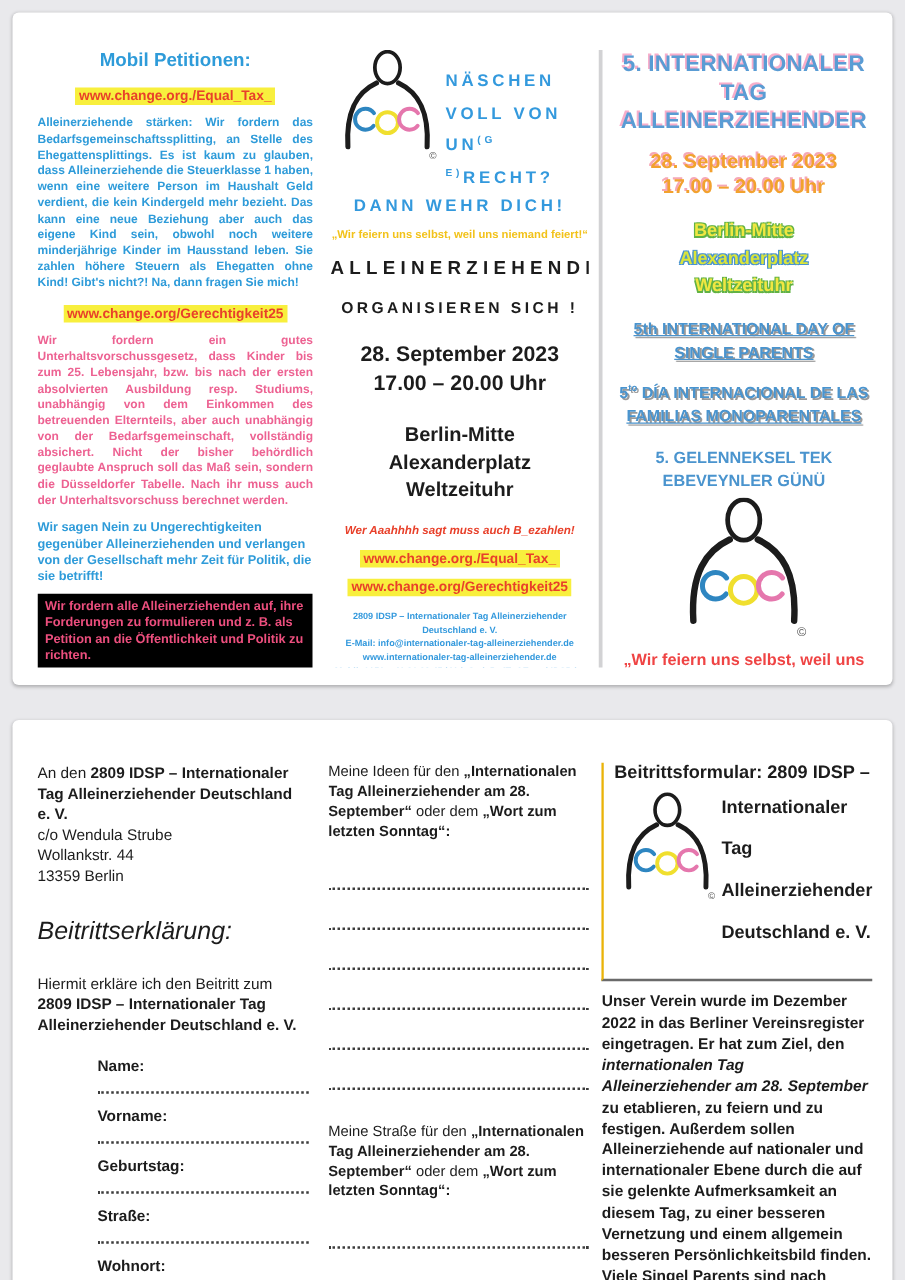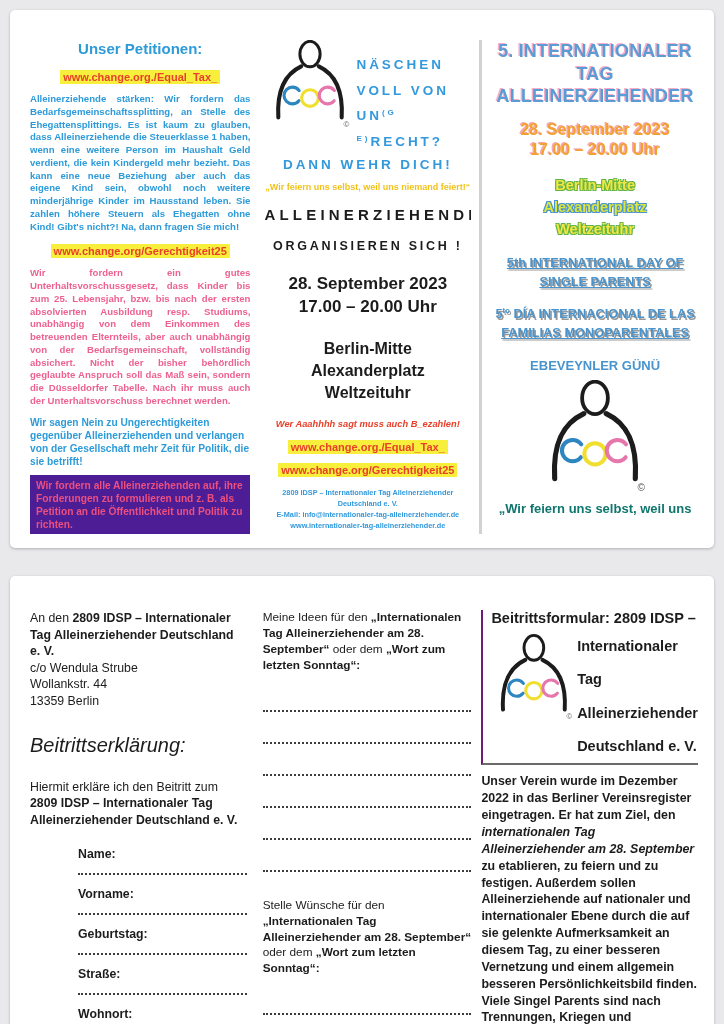--- a/index.html
+++ b/index.html
@@ -14,21 +14,21 @@
   .col { overflow:hidden; }
 
   
   .c1 { width:232px; padding-right:6px; }
   .pet-head { color:#2e9bd9; font-size:15px; font-weight:bold; text-align:center; margin-bottom:10px; }
   .hl { display:block; text-align:center; margin:6px auto 8px; }
   .hl span { background:#f8ef3d; color:#e8402a; font-weight:bold; font-size:11px; padding:1px 3px; }
   .bluep { color:#2e9bd9; font-size:9.6px; font-weight:bold; text-align:justify; line-height:1.33; margin-bottom:8px; }
   .pinkp { color:#ed6292; font-size:9.6px; font-weight:700; text-align:justify; line-height:1.33; margin:8px 0; }
   .bluestate { color:#2e9bd9; font-size:10.2px; font-weight:bold; line-height:1.3; margin:8px 0 6px; }
-  .callout { background:#4c1d95; padding:4px 6px 5px; margin-bottom:8px; }
+  .callout { background:#000000; padding:4px 6px 5px; margin-bottom:8px; }
   .callout .ctext { color:#ed4f7e; font-size:10.2px; font-weight:bold; line-height:1.3; }
   .callout .cslogan { text-align:center; color:#49a0dd; font-size:13px; font-weight:bold;
                       letter-spacing:.04em; text-shadow:1px 1px 0 #fff; margin-top:2px; }
   sup { font-size:.6em; }
 
   
   .c2 { width:212px; margin-left:8px; text-align:center; }
   .logo-row { display:flex; align-items:flex-start; }
   .logo { flex:0 0 auto; }
   .tagline { color:#3399dd; font-weight:bold; font-size:13.5px; letter-spacing:.22em;
@@ -52,41 +52,41 @@
            text-shadow:-1.5px -1.5px 0 rgba(238,95,120,.55); margin-bottom:14px; }
   .gloc { font-weight:bold; font-size:14.5px; line-height:1.5; margin-bottom:14px; }
   .gloc .g1, .gloc .g3 { color:#f0e741;
       text-shadow:-1px -1px 0 #61b244,1px -1px 0 #61b244,-1px 1px 0 #61b244,1px 1px 0 #61b244; }
   .gloc .g2 { color:#dbe53a;
       text-shadow:-1px -1px 0 #4a94ce,1px -1px 0 #4a94ce,-1px 1px 0 #4a94ce,1px 1px 0 #4a94ce; }
   .intl { color:#4a94ce; font-weight:bold; font-size:12.8px; line-height:1.45; margin-bottom:14px;
           text-shadow:1.5px 1.5px 0 rgba(70,70,70,.55);text-align:center; }
   .intl .ul { text-decoration:underline; }
   .tr-head { color:#4a94ce; font-weight:bold; font-size:13px; line-height:1.45; margin-bottom:4px; }
-  .bquote { color:#0f766e; font-weight:bold; font-size:13px; line-height:1.4; margin-top:4px; }
+  .bquote { color:#ef4444; font-weight:bold; font-size:13px; line-height:1.4; margin-top:4px; }
 
   
   .cols2 { display:flex; height:100%; padding:34px 16px 0 20px; }
   .d1 { width:230px; padding-right:10px; color:#1c1c1c; }
   .addr { font-size:12.3px; line-height:1.35; }
   .addr b { font-weight:bold; }
   .beitritt { font-size:20px; font-weight:normal; font-style:italic; margin:24px 0 22px; }
   .intro { font-size:12.3px; line-height:1.35; margin-bottom:16px; }
   .field { margin-bottom:9px;margin-left:48px; }
   .flabel { font-size:12.3px; font-weight:600; }
   .dotline { border-bottom:2px dotted #3c3c3c; height:13px; }
 
   .d2 { width:212px; margin-left:6px; color:#1c1c1c; }
   .mid-head { font-size:11.8px; line-height:1.35; margin-bottom:6px; }
   .mid-head b { font-weight:bold; }
   .wline { border-bottom:2px dotted #3c3c3c; height:32px; }
   .wishes { margin-top:26px; }
 
   .d3 { width:220px; margin-left:10px; color:#1c1c1c; }
-  .d3-head { border-left:2px solid #701a75; border-bottom:2px solid #6a6a6a; padding:0 0 0 8px; }
+  .d3-head { border-left:2px solid #eab308; border-bottom:2px solid #6a6a6a; padding:0 0 20px 8px; }
   .form-title { font-size:14.5px; font-weight:bold; margin-bottom:4px; }
   .form-logo-row { display:flex; }
   .org-lines { font-size:14.5px; font-weight:bold; line-height:2.3; text-align:left; }
   .verein { font-size:12.4px; font-weight:bold; line-height:1.36; margin-top:8px; text-align:left; }
   .verein i { font-style:italic; }
 </style>
 </head>
 <body>
 
 <svg width="0" height="0" style="position:absolute">
@@ -100,21 +100,21 @@
     <text x="88" y="99" font-size="9" fill="#555">©</text>
   </symbol>
 </svg>
 
 <div class="canvas">
 
   <div class="page page1">
     <div class="cols">
 
       <div class="col c1">
-        <div class="pet-head">Unser Petitionen:</div>
+        <div class="pet-head">Mobil Petitionen:</div>
         <div class="hl"><span>www.change.org./Equal_Tax_</span></div>
         <p class="bluep">Alleinerziehende stärken: Wir fordern das Bedarfsgemeinschaftssplitting, an Stelle des Ehegattensplittings. Es ist kaum zu glauben, dass Alleinerziehende die Steuerklasse 1 haben, wenn eine weitere Person im Haushalt Geld verdient, die kein Kindergeld mehr bezieht. Das kann eine neue Beziehung aber auch das eigene Kind sein, obwohl noch weitere minderjährige Kinder im Hausstand leben. Sie zahlen höhere Steuern als Ehegatten ohne Kind! Gibt's nicht?! Na, dann fragen Sie mich!</p>
         <div class="hl"><span>www.change.org/Gerechtigkeit25</span></div>
         <p class="pinkp">Wir fordern ein gutes Unterhaltsvorschussgesetz, dass Kinder bis zum 25. Lebensjahr, bzw. bis nach der ersten absolvierten Ausbildung resp. Studiums, unabhängig von dem Einkommen des betreuenden Elternteils, aber auch unabhängig von der Bedarfsgemeinschaft, vollständig absichert. Nicht der bisher behördlich geglaubte Anspruch soll das Maß sein, sondern die Düsseldorfer Tabelle. Nach ihr muss auch der Unterhaltsvorschuss berechnet werden.</p>
         <p class="bluestate">Wir sagen Nein zu Ungerechtigkeiten gegenüber Alleinerziehenden und verlangen von der Gesellschaft mehr Zeit für Politik, die sie betrifft!</p>
         <div class="callout">
           <div class="ctext">Wir fordern alle Alleinerziehenden auf, ihre Forderungen zu formulieren und z. B. als Petition an die Öffentlichkeit und Politik zu richten.</div>
           <div class="cslogan">Steuergeld ist euer Geld !</div>
         </div>
 
@@ -171,20 +171,21 @@
         </div>
         <div class="intl">
           <div class="ul">5th INTERNATIONAL DAY OF</div>
           <div class="ul">SINGLE PARENTS</div>
         </div>
         <div class="intl">
           <div><span>5</span><sup>to</sup><span> DÍA INTERNACIONAL DE LAS</span></div>
           <div class="ul">FAMILIAS MONOPARENTALES</div>
         </div>
         <div class="tr-head">
+          <div>5. GELENNEKSEL TEK</div>
           <div>EBEVEYNLER GÜNÜ</div>
         </div>
         <svg width="118" height="112">
             <use href="#org-logo"></use>
           </svg>
         <div class="bquote">
           <div>„Wir feiern uns selbst, weil uns</div>
 
         </div>
       </div>
@@ -232,21 +233,21 @@
         <div class="mid-head">
           <span>Meine Ideen für den </span><b>„Internationalen Tag Alleinerziehender am 28. September“</b><span> oder dem </span><b>„Wort zum letzten Sonntag“:</b>
         </div>
         <div class="wline"></div>
         <div class="wline"></div>
         <div class="wline"></div>
         <div class="wline"></div>
         <div class="wline"></div>
         <div class="wline"></div>
         <div class="mid-head wishes">
-          <span>Stelle Wünsche für den </span><b>„Internationalen Tag Alleinerziehender am 28. September“</b><span> oder dem </span><b>„Wort zum letzten Sonntag“:</b>
+          <span>Meine Straße für den </span><b>„Internationalen Tag Alleinerziehender am 28. September“</b><span> oder dem </span><b>„Wort zum letzten Sonntag“:</b>
         </div>
         <div class="wline"></div>
         <div class="wline"></div>
 
       </div>
 
       <div class="col d3">
         <div class="d3-head">
           <div class="form-title">Beitrittsformular: 2809 IDSP –</div>
           <div class="form-logo-row">

